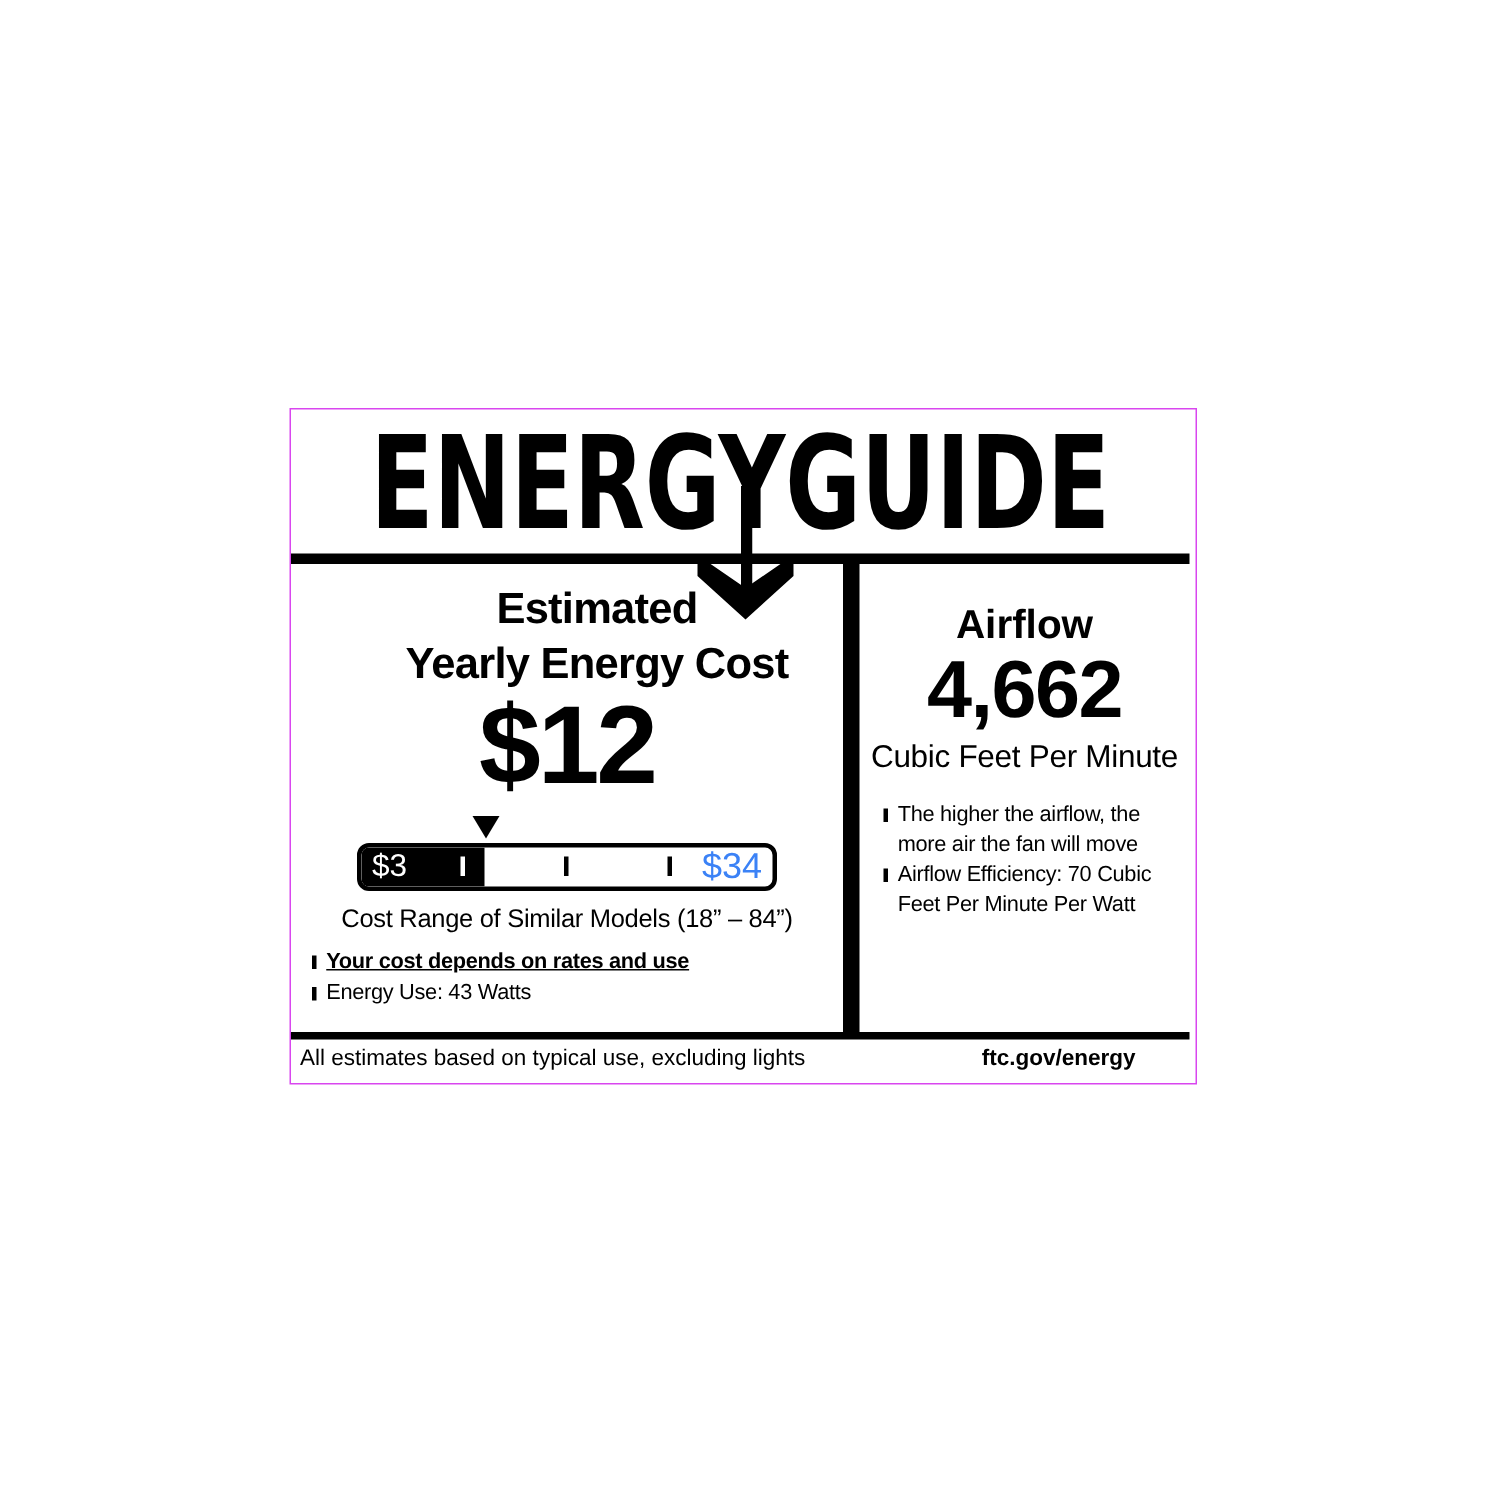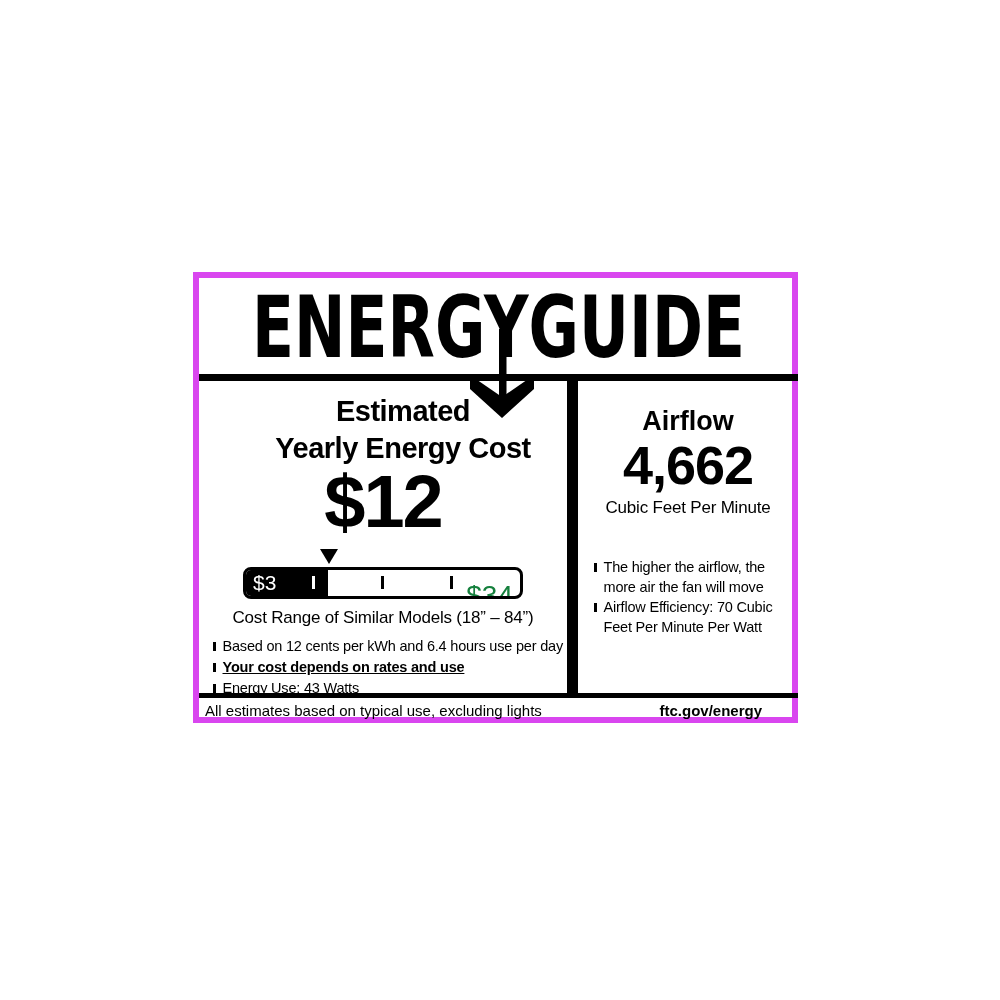--- a/index.html
+++ b/index.html
@@ -15,21 +15,21 @@
     height: 1000px;
     background: #ffffff;
     overflow: hidden;
   }
   .label {
     position: absolute;
     left: 193px;
     top: 272px;
     width: 605px;
     height: 451px;
-    border: 6px solid #d946ef;
+    border: 1px solid #d946ef;
     box-sizing: border-box;
     background: #ffffff;
   }
   
   .header {
     position: absolute;
     left: 0; top: 0;
     width: 599px; height: 96px;
     text-align: center;
   }
@@ -127,24 +127,24 @@
   .range-min {
     position: absolute;
     left: 7px; top: 0;
     line-height: 26px;
     font-size: 21px;
     color: #ffffff;
     z-index: 2;
   }
   .range-max {
     position: absolute;
-    right: 7px; top: 13px;
+    right: 7px; top: 0;
     line-height: 25px;
-    font-size: 28px;
-    color: #15803d;
+    font-size: 24px;
+    color: #3b82f6;
     z-index: 2;
   }
   .tick {
     position: absolute;
     top: 6px;
     width: 3px; height: 13px;
   }
   .tick-1 { left: 66px;  background: #ffffff; }
   .tick-2 { left: 135px; background: #000000; }
   .tick-3 { left: 204px; background: #000000; }
@@ -183,25 +183,25 @@
   }
   .airflow-value {
     margin-top: 4px;
     font-size: 54px;
     font-weight: bold;
     line-height: 52px;
     letter-spacing: -1px;
   }
   .airflow-unit {
     margin-top: 7px;
-    font-size: 17px;
+    font-size: 21px;
     letter-spacing: -0.2px;
   }
   .bullets-right {
-    margin: 39px 0 0 16px;
+    margin: 16px 0 0 16px;
     text-align: left;
   }
   .bullets-right .bullet-text {
     width: 186px;
     line-height: 20px;
   }
   
   .footer-rule {
     position: absolute;
     left: 0; top: 415px;
@@ -255,24 +255,20 @@
           <span class="range-min">$3</span>
           <span class="tick tick-1"></span>
           <span class="tick tick-2"></span>
           <span class="tick tick-3"></span>
           <span class="range-max">$34</span>
         </div>
 
         <div class="range-caption">Cost Range of Similar Models (18” – 84”)</div>
 
         <div class="bullets-left">
-          <div class="bullet-row">
-            <span class="bullet-mark"></span>
-            <span class="bullet-text">Based on 12 cents per kWh and 6.4 hours use per day</span>
-          </div>
           <div class="bullet-row">
             <span class="bullet-mark"></span>
             <span class="bullet-text bold">Your cost depends on rates and use</span>
           </div>
           <div class="bullet-row">
             <span class="bullet-mark"></span>
             <span class="bullet-text">Energy Use: 43 Watts</span>
           </div>
         </div>
       </div>

